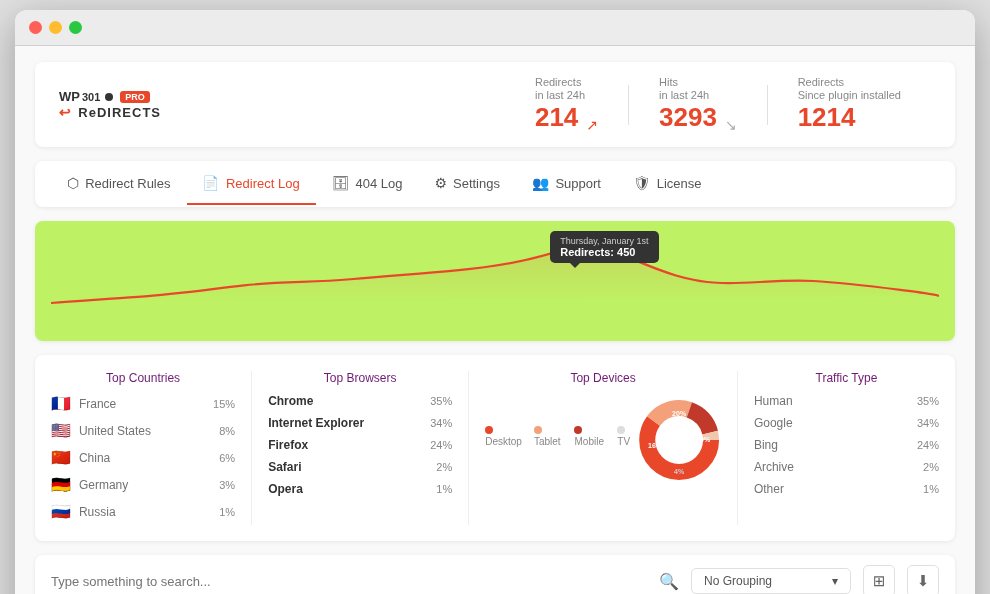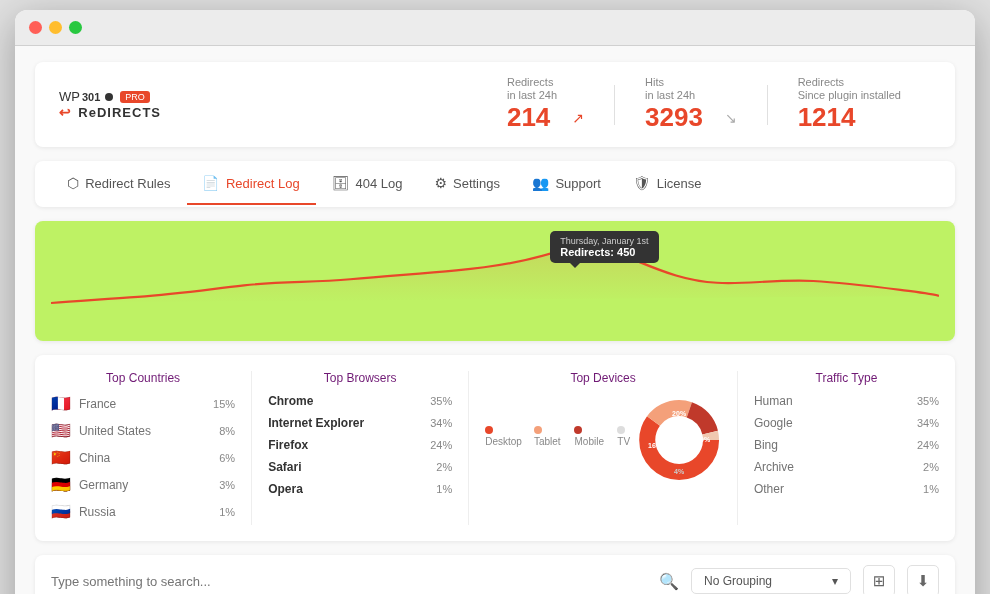--- a/index.html
+++ b/index.html
@@ -53,28 +53,28 @@
       flex-direction: column;
       margin-right: auto;
     }
     .logo-top {
       display: flex;
       align-items: center;
       font-size: 12px;
       font-weight: 700;
       color: #333;
     }
-    .logo-wp { font-size: 13px; font-weight: 400; color: #333; }
+    .logo-wp { font-size: 13px; font-weight: 700; color: #333; }
     .logo-301 { font-size: 11px; font-weight: 700; color: #333; margin: 0 2px; }
     .logo-dot { width: 8px; height: 8px; background: #333; border-radius: 50%; margin: 0 3px; }
     .logo-pro {
       background: #e8472a;
       color: #fff;
       font-size: 9px;
-      font-weight: 400;
+      font-weight: 700;
       padding: 1px 5px;
       border-radius: 3px;
       margin-left: 4px;
     }
     .logo-bottom {
       font-size: 13px;
       font-weight: 900;
       color: #333;
       letter-spacing: 1px;
     }
@@ -93,22 +93,22 @@
       text-align: left;
       margin: 0 30px;
     }
     .stat-label {
       font-size: 11px;
       color: #888;
       line-height: 1.2;
     }
     .stat-value-row {
       display: flex;
-      align-items: center;
-      gap: 22px;
+      align-items: flex-end;
+      gap: 8px;
     }
     .stat-value {
       font-size: 26px;
       font-weight: 700;
       color: #e8472a;
     }
     .stat-arrow {
       font-size: 14px;
       color: #e8472a;
     }

